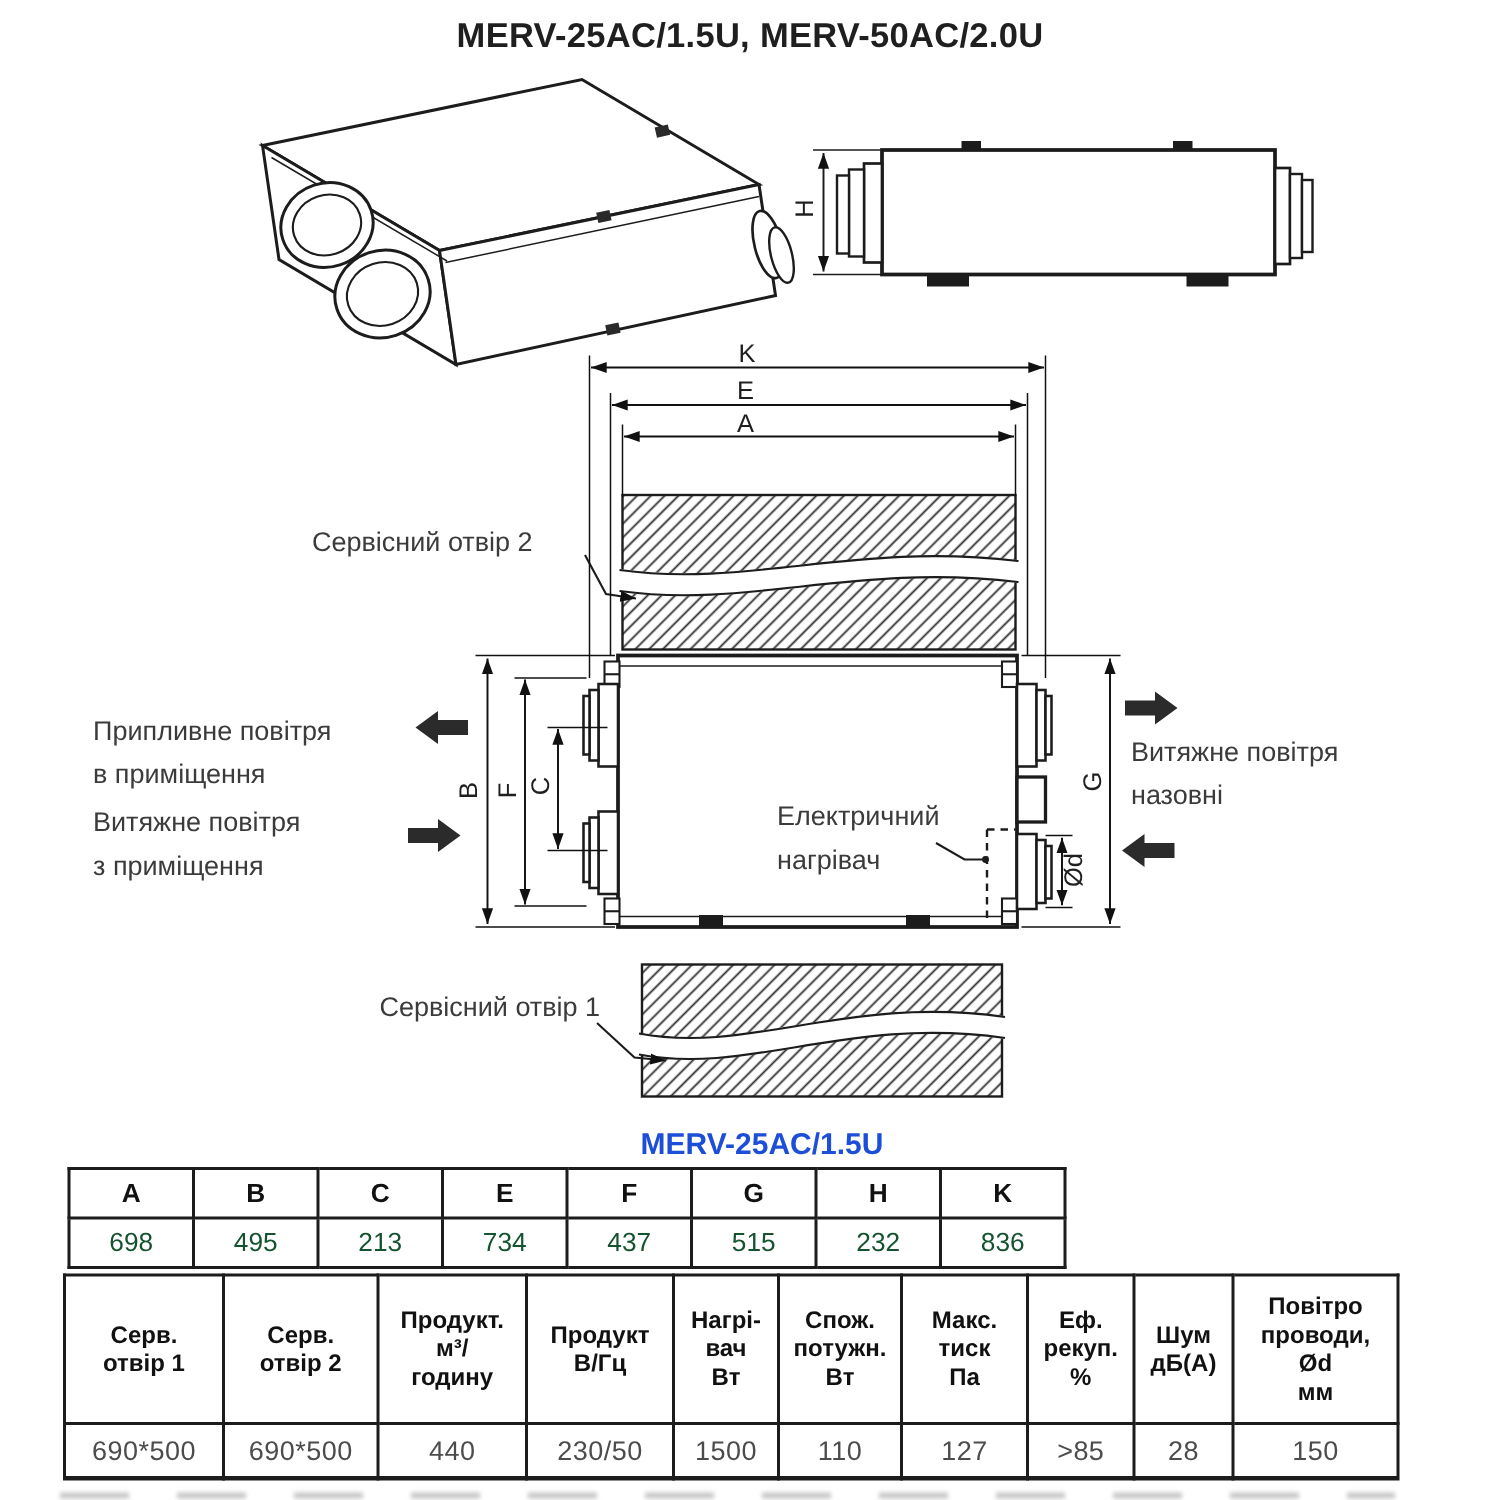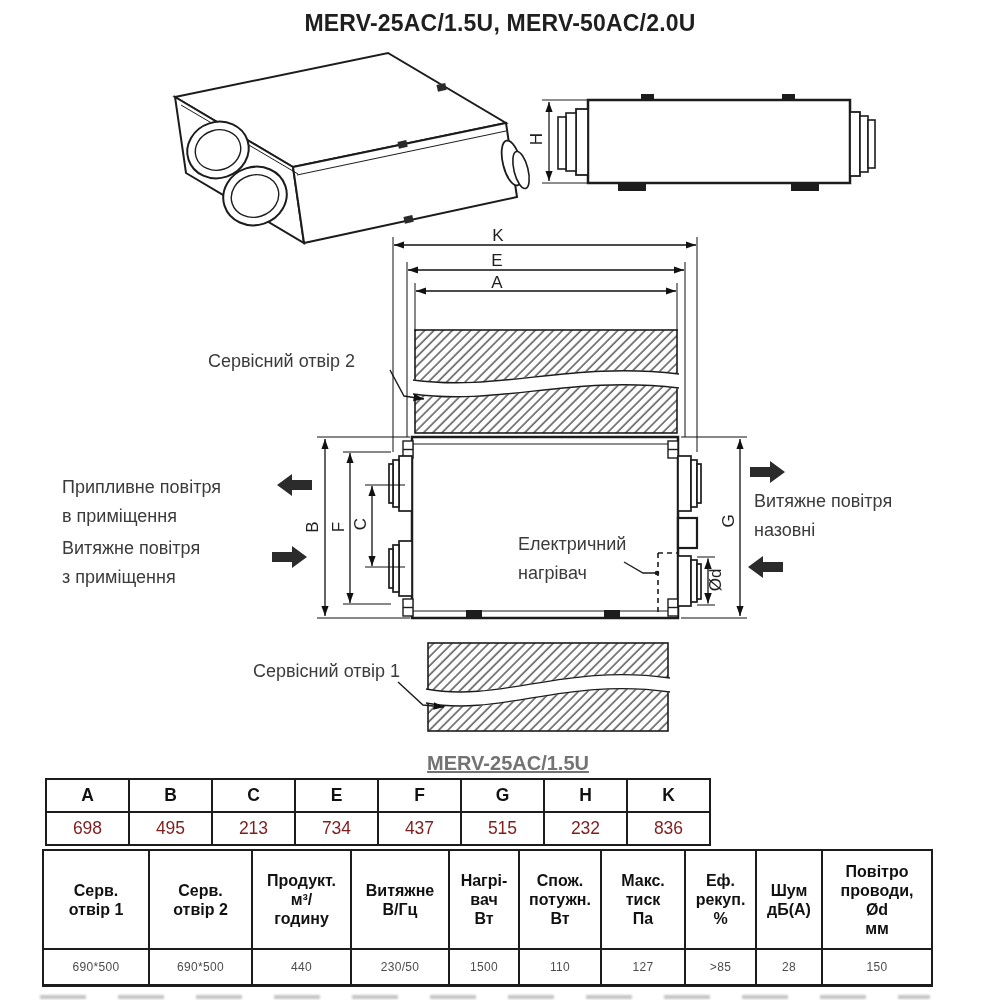--- a/index.html
+++ b/index.html
@@ -6,32 +6,32 @@
   .page{position:relative;width:1000px;height:1000px;background:#fff;overflow:hidden;
         font-family:"Liberation Sans", sans-serif;color:#2c2c2c;}
   .title{position:absolute;left:0;right:0;top:10px;text-align:center;
          font-size:23px;font-weight:700;color:#1f1f1f;letter-spacing:.2px;}
   svg.drawing{position:absolute;left:0;top:0;}
   .label{position:absolute;font-size:18px;line-height:29px;color:#3b3b3b;white-space:pre-line;}
   .dim{position:absolute;font-size:17px;font-weight:400;color:#1f1f1f;
        transform:translate(-50%,-50%);white-space:nowrap;}
   .dim.rot{transform:translate(-50%,-50%) rotate(-90deg);}
   .tbl-title{position:absolute;left:16px;right:0;top:752px;text-align:center;
-             font-size:20px;font-weight:700;color:#737373;text-decoration:underline;}
+             font-size:20px;font-weight:700;color:#1d4ed8;}
   table{position:absolute;border-collapse:collapse;table-layout:fixed;background:#fff;}
   table, th, td{border:2px solid #1c1c1c;}
   table{border-width:2.5px;}
   th,td{text-align:center;vertical-align:middle;padding:0;}
   .t1{left:45px;top:778px;width:666px;}
   .t1 th{height:31px;font-size:17.5px;font-weight:700;color:#111;}
-  .t1 td{height:31px;font-size:17.5px;color:#7f1d1d;}
+  .t1 td{height:31px;font-size:17.5px;color:#14532d;}
   .t2{left:42px;top:849px;width:889px;border-bottom-width:3.5px;}
   .t2 th{height:97px;font-size:16px;font-weight:700;line-height:19px;
          color:#111;white-space:pre-line;}
-  .t2 td{height:34px;font-size:12px;color:#4c4c4c;letter-spacing:.3px;}
+  .t2 td{height:34px;font-size:18px;color:#4c4c4c;letter-spacing:.3px;}
   .bottom-cut{position:absolute;left:40px;top:995px;width:890px;height:4px;opacity:.5;
     background:repeating-linear-gradient(90deg,#8d8d8d 0 46px,transparent 46px 78px);
     filter:blur(1.3px);}
 </style>
 </head>
 <body>
 
 <div class="page">
 
   <div class="title">MERV-25AC/1.5U, MERV-50AC/2.0U</div>
@@ -244,21 +244,21 @@
     </colgroup>
     <tbody>
         <tr>
       <th>Серв.
 отвір 1</th>
       <th>Серв.
 отвір 2</th>
       <th>Продукт.
 м³/
 годину</th>
-      <th>Витяжне
+      <th>Продукт
 В/Гц</th>
       <th>Нагрі-
 вач
 Вт</th>
       <th>Спож.
 потужн.
 Вт</th>
       <th>Макс.
 тиск
 Па</th>

